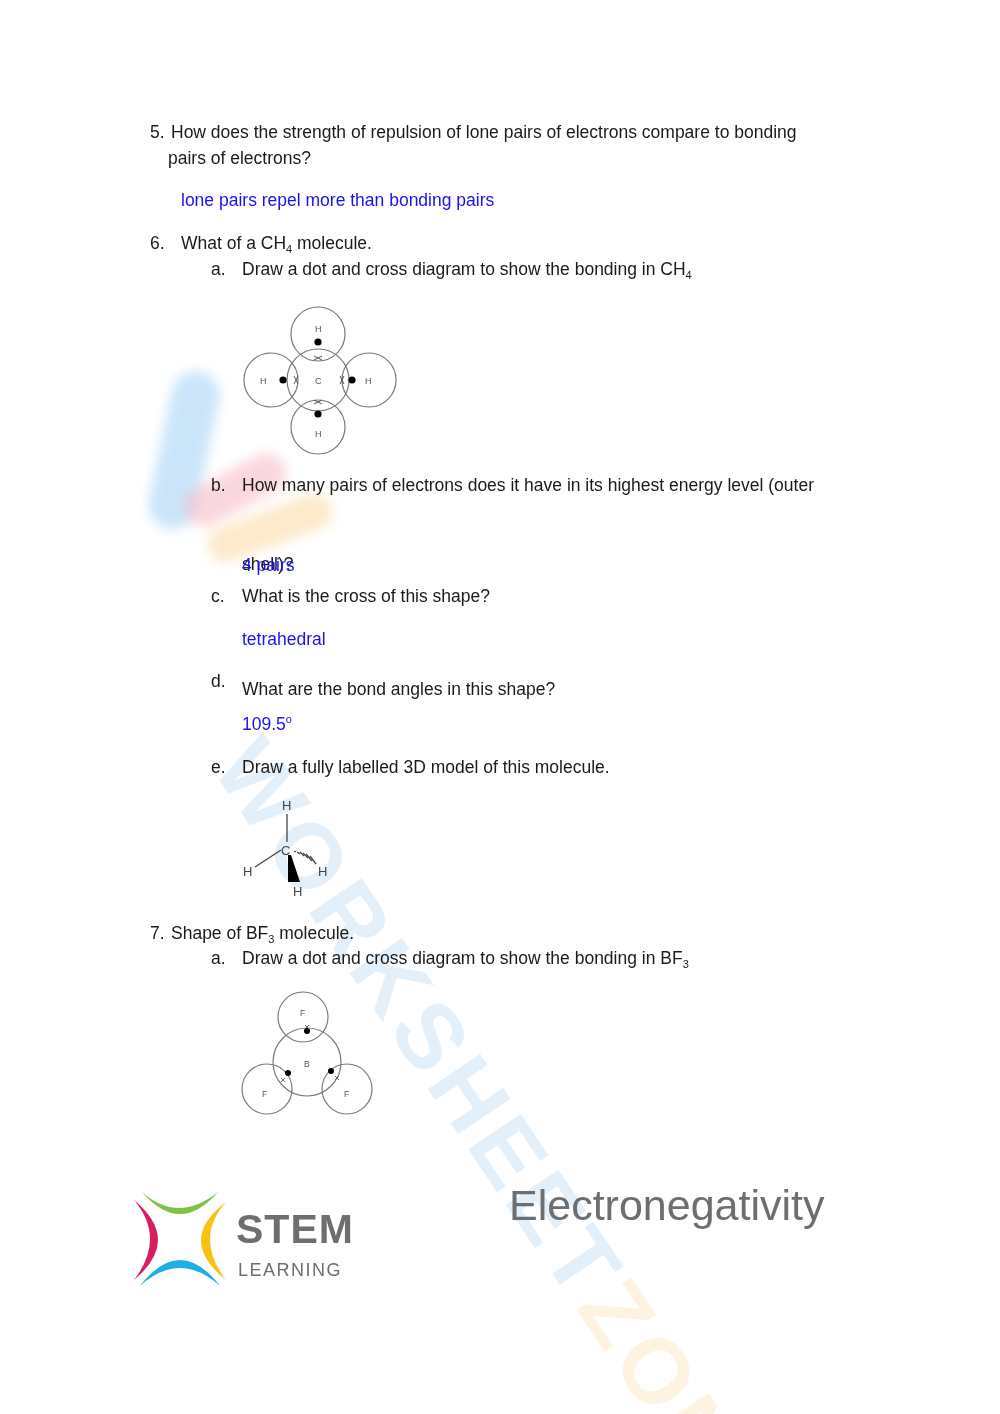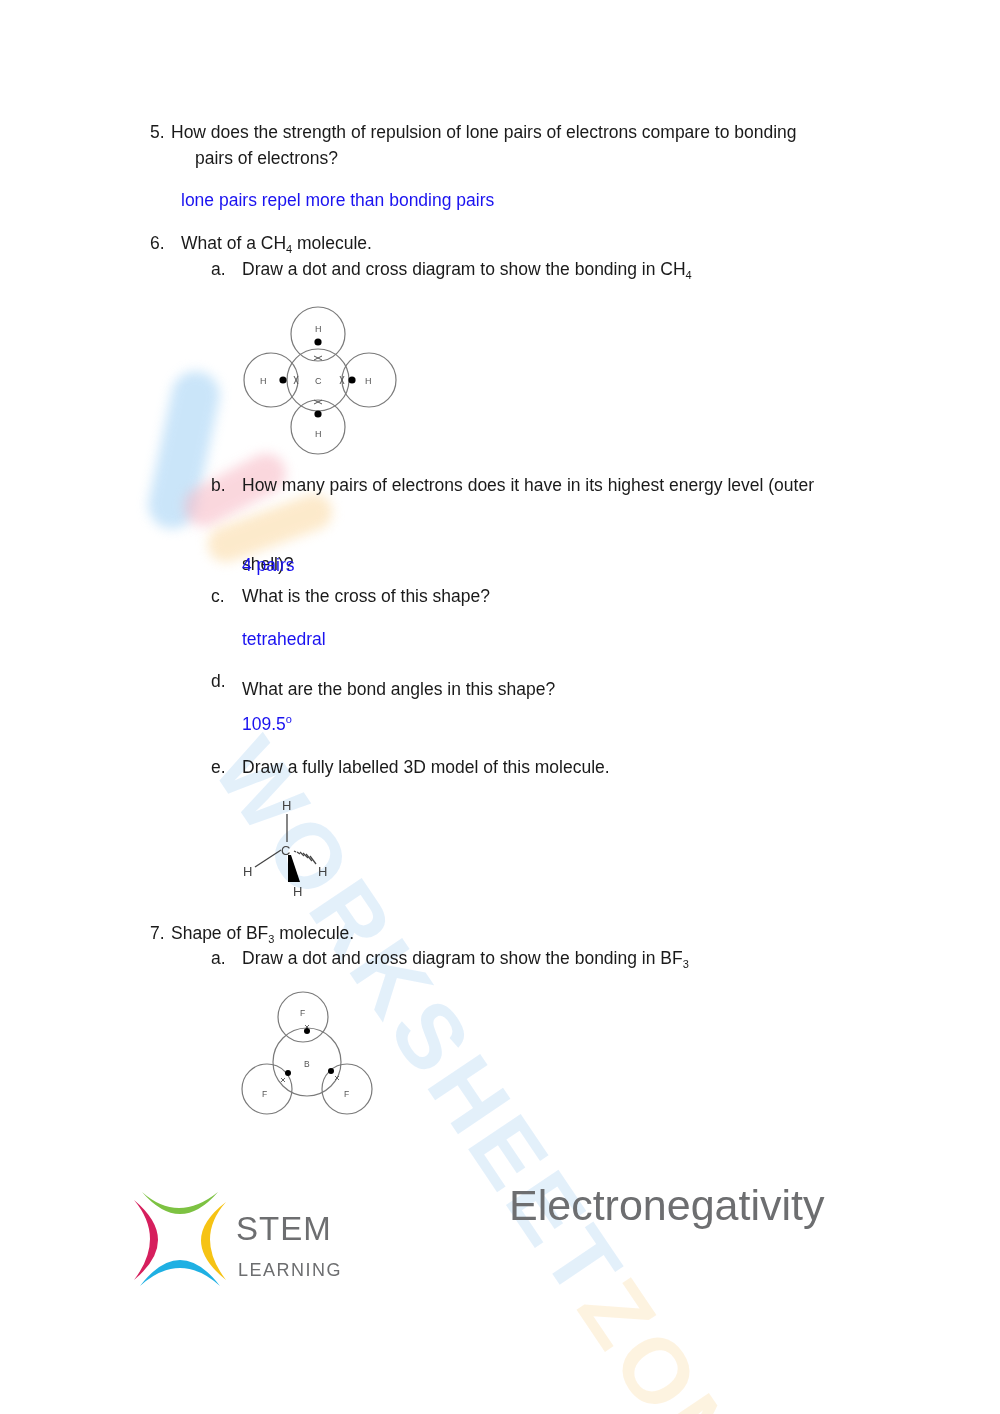--- a/index.html
+++ b/index.html
@@ -33,21 +33,21 @@
 
     svg text { font-family: "Liberation Sans", sans-serif; }
 
     .footer-title {
       position: absolute; left: 509px; top: 1180px; z-index: 1;
       font-size: 43px; line-height: 50px; color: #6d6e70;
     }
     .logo { position: absolute; left: 130px; top: 1188px; z-index: 1; }
     .logo-stem {
       position: absolute; left: 106px; top: 18px;
-      font-size: 33px; font-weight: normal; color: #6d6e70; letter-spacing: 1px; line-height: 46px;
+      font-size: 41px; font-weight: bold; color: #6d6e70; letter-spacing: 1px; line-height: 46px;
     }
     .logo-learning {
       position: absolute; left: 108px; top: 72px;
       font-size: 18px; color: #6d6e70; letter-spacing: 1.5px; line-height: 20px; text-align: right;
     }
   </style>
 </head>
 <body>
 
 <div class="page">
@@ -57,21 +57,21 @@
     <div class="wm-stroke" style="left:180px;top:470px;width:110px;height:40px;background:#f7b7c3;transform:rotate(-28deg);"></div>
     <div class="wm-stroke" style="left:205px;top:510px;width:130px;height:36px;background:#fbd9a1;transform:rotate(-20deg);"></div>
     <div class="wm-text">
       <span class="w1">WORKSHEET</span><span class="w2">ZONE</span>
     </div>
   </div>
 
   <div class="abs t" style="left:150px;top:119px;">
     <span class="num" style="left:0;top:0;">5.</span>
     <div style="position:absolute;left:21px;top:0;">How does the strength of repulsion of lone pairs of electrons compare to bonding</div>
-    <div style="position:absolute;left:45px;top:26px;">pairs of electrons?</div>
+    <div style="position:absolute;left:18px;top:26px;">pairs of electrons?</div>
     <div class="ans" style="position:absolute;left:31px;top:68px;">lone pairs repel more than bonding pairs</div>
   </div>
 
   <div class="abs t" style="left:150px;top:230px;">
     <span class="num" style="left:0;top:0;">6.</span>
     <div style="position:absolute;left:31px;top:0;">
       <span>What of a CH</span><sub>4</sub><span> molecule.</span>
     </div>
   </div>
 

